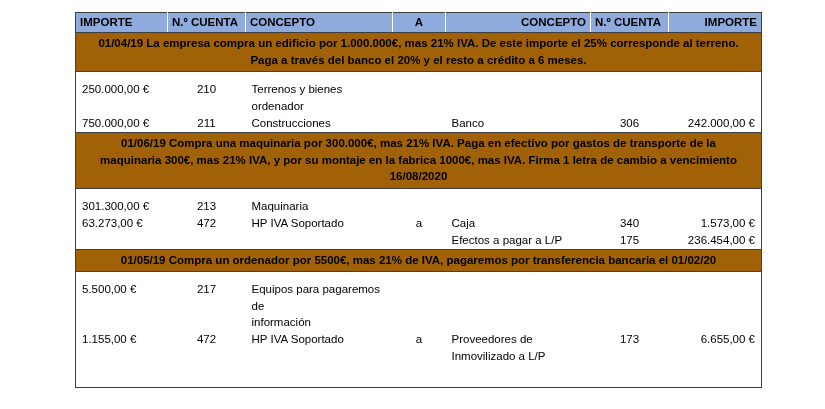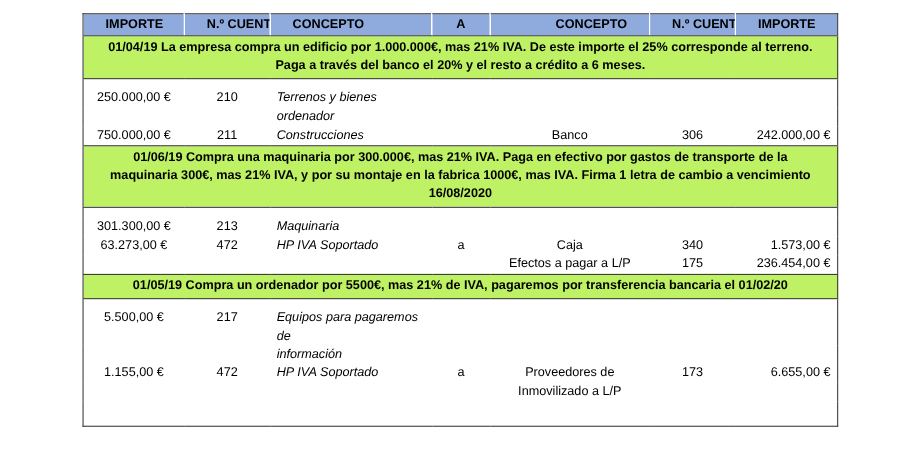--- a/index.html
+++ b/index.html
@@ -38,53 +38,53 @@
   tr.header-row th {
     background: #8faadc;
     color: #000000;
     font-weight: bold;
     font-size: 11.5px;
     height: 19px;
     line-height: 19px;
     vertical-align: middle;
     border-right: 1px solid #ffffff;
     border-bottom: 1px solid #3f3f3f;
-    padding: 0 20px;
+    padding: 0 4px;
     white-space: nowrap;
     overflow: hidden;
   }
   tr.header-row th.last { border-right: none; }
   th.al { text-align: left; }
   th.ar { text-align: right; }
   th.ac { text-align: center; }
 
   
   tr.desc-row td {
-    background: #bef264;
+    background: #a16207;
     font-weight: bold;
     font-size: 11.5px;
     line-height: 16.5px;
     text-align: center;
     padding: 2px 5px 3px 5px;
     border-top: 1px solid #3f3f3f;
     border-bottom: 1px solid #3f3f3f;
   }
   tr.desc-row.first td { border-top: none; }
 
   
   tr.entry-row td {
     padding: 0 6px;
     height: 17px;
     background: #ffffff;
   }
-  td.c-importe-l { text-align: center; padding-right: 12px; }
+  td.c-importe-l { text-align: left; padding-right: 12px; }
   td.c-cuenta-l  { text-align: center; font-weight: bold; }
-  td.c-concepto-l{ text-align: left; padding-left: 8px; font-style: italic; }
+  td.c-concepto-l{ text-align: left; padding-left: 8px; }
   td.c-a         { text-align: center; }
-  td.c-concepto-r{ text-align: center; padding-right: 6px; }
+  td.c-concepto-r{ text-align: left; padding-right: 6px; }
   td.c-cuenta-r  { text-align: center; font-weight: bold; }
   td.c-importe-r { text-align: right; padding-right: 4px; }
 
   tr.spacer-row td { height: 9px; background: #ffffff; }
   tr.tail-row td { height: 22px; background: #ffffff; }
 </style>
 </head>
 <body>
 
 <div id="sheet">

